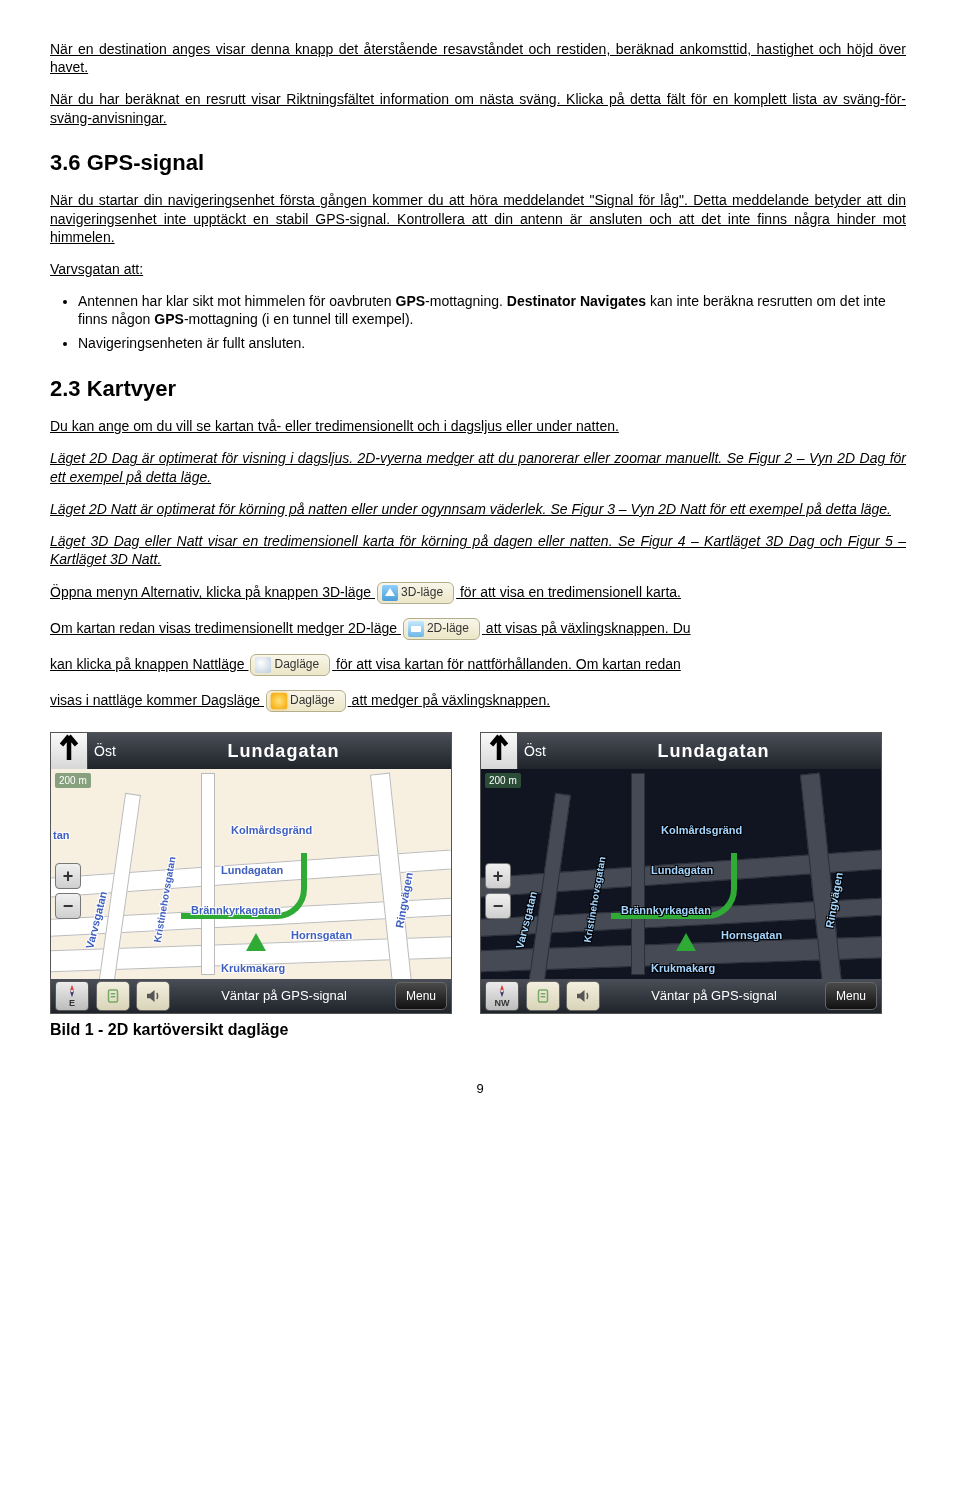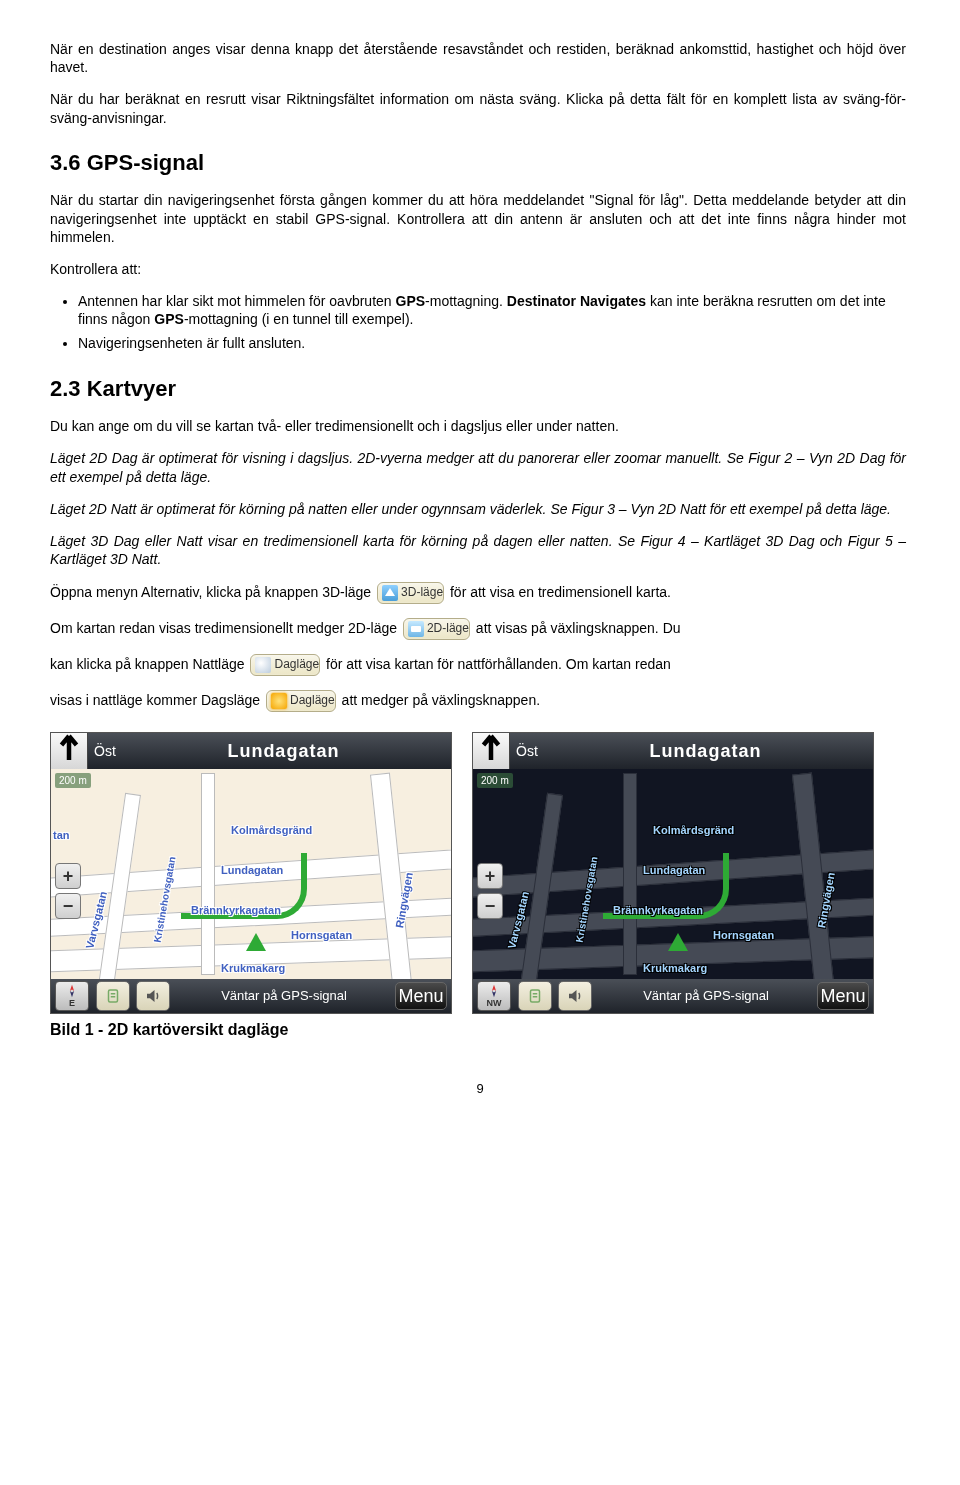--- a/index.html
+++ b/index.html
@@ -5,37 +5,37 @@
   body {
     font-family: Arial, Helvetica, sans-serif;
     font-size: 14px;
     color: #000;
     background: #fff;
     margin: 0;
     padding: 40px 50px;
     width: 860px;
     line-height: 1.3;
   }
-  p { margin: 0 4px 14px 0; }
+  p { margin: 0 4px 14px 0; text-decoration: underline; }
   .justify { text-align: justify; }
   h2.section {
     font-size: 22px;
     margin: 22px 0 14px 0;
     font-weight: bold;
   }
   ul { margin: 0 0 14px 0; padding-left: 28px; }
   li { margin-bottom: 6px; }
 
   .btn {
     display: inline-block;
     vertical-align: middle;
     background: linear-gradient(#f8f6ea, #ece6c6);
     border: 1px solid #b4ad8a;
     border-radius: 6px;
-    padding: 2px 0 2px 4px;
+    padding: 2px 10px 2px 4px;
     font-size: 12px;
     color: #333;
     margin: 0 2px;
     box-shadow: inset 0 0 2px rgba(255,255,255,0.5);
     min-width: 60px;
   }
   .btn .icon {
     display: inline-block;
     width: 16px;
     height: 16px;
@@ -45,21 +45,21 @@
   }
   .btn .lbl { vertical-align: middle; }
   .i-3d { background: linear-gradient(#8fd0ff,#4a9ed8); position: relative; }
   .i-3d::after { content:""; position:absolute; left:3px; top:3px; width:0;height:0;
     border-left:5px solid transparent;border-right:5px solid transparent;border-bottom:8px solid #fff;}
   .i-2d { background: linear-gradient(#c6e9ff,#6fb6e6); position: relative; }
   .i-2d::after { content:""; position:absolute; left:3px; top:5px; width:10px;height:6px;background:#fff;border-radius:1px;}
   .i-night { background: radial-gradient(circle at 6px 6px,#fff,#bcd); border-radius:50%; }
   .i-day { background: radial-gradient(circle at 8px 8px,#ffe27a,#f6a500); border-radius:50%; box-shadow:0 0 3px #f6a500;}
 
-  .maps-row { display:flex; gap:22px; margin-top:20px; }
+  .maps-row { display:flex; gap:30px; margin-top:20px; }
   .mapblock { width:400px; }
   .map {
     width:400px; height:280px; border:1px solid #555; position:relative; overflow:hidden;
   }
   .map.day { background:#f7efe0; }
   .map.night { background:#111522; }
   .map .topbar {
     position:absolute; top:0; left:0; right:0; height:36px;
     background:linear-gradient(#4a4f57,#1f232a);
     color:#fff; display:flex; align-items:center;
@@ -101,21 +101,21 @@
     width:32px;height:28px;background:linear-gradient(#ececec,#bcbcbc);
     border:1px solid #555;border-radius:4px;margin:0 4px;
     display:flex;flex-direction:column;align-items:center;justify-content:center;
     font-size:9px;color:#333;font-weight:bold;
   }
   .map .bottombar .status { flex:1; text-align:center; }
   .map .bottombar .menu {
     width:50px;height:26px;margin-right:4px; border-radius:5px;
     background:linear-gradient(#4a4a4a,#111); border:1px solid #666;
     display:flex;align-items:center;justify-content:center;
-    color:#fff; font-size:18px;
+    color:#fff; font-size:12px;
   }
 
   .map .road {
     position:absolute; background:#fff; border:1px solid #bbb;
   }
   .map.night .road { background:#454a55; border-color:#2b2f3a;}
   .map .road-label {
     position:absolute; font-size:11px; color:#4060c0; font-weight:bold;
     text-shadow: -1px -1px 0 #fff, 1px -1px 0 #fff, -1px 1px 0 #fff, 1px 1px 0 #fff;
   }
@@ -134,21 +134,21 @@
   .page-num { text-align:center; margin-top:40px; font-size:13px;}
 </style>
 </head>
 <body>
 
 <p class="justify">När en destination anges visar denna knapp det återstående resavståndet och restiden, beräknad ankomsttid, hastighet och höjd över havet.</p>
 <p class="justify">När du har beräknat en resrutt visar Riktningsfältet information om nästa sväng. Klicka på detta fält för en komplett lista av sväng-för-sväng-anvisningar.</p>
 
 <h2 class="section">3.6    GPS-signal</h2>
 <p class="justify">När du startar din navigeringsenhet första gången kommer du att höra meddelandet "Signal för låg". Detta meddelande betyder att din navigeringsenhet inte upptäckt en stabil GPS-signal. Kontrollera att din antenn är ansluten och att det inte finns några hinder mot himmelen.</p>
-<p>Kontrollera att:</p>
+<p>Varvsgatan att:</p>
 <ul>
   <li>
     <span>Antennen har klar sikt mot himmelen för oavbruten </span><b>GPS</b><span>-mottagning. </span><b>Destinator Navigates</b><span> kan inte beräkna resrutten om det inte finns någon </span><b>GPS</b><span>-mottagning (i en tunnel till exempel).</span>
   </li>
   <li>Navigeringsenheten är fullt ansluten.</li>
 </ul>
 
 <h2 class="section">2.3    Kartvyer</h2>
 <p class="justify">Du kan ange om du vill se kartan två- eller tredimensionellt och i dagsljus eller under natten.</p>
 <p class="justify"><i>Läget 2D Dag är optimerat för visning i dagsljus. 2D-vyerna medger att du panorerar eller zoomar manuellt. Se Figur 2 – Vyn 2D Dag för ett exempel på detta läge.</i></p>

